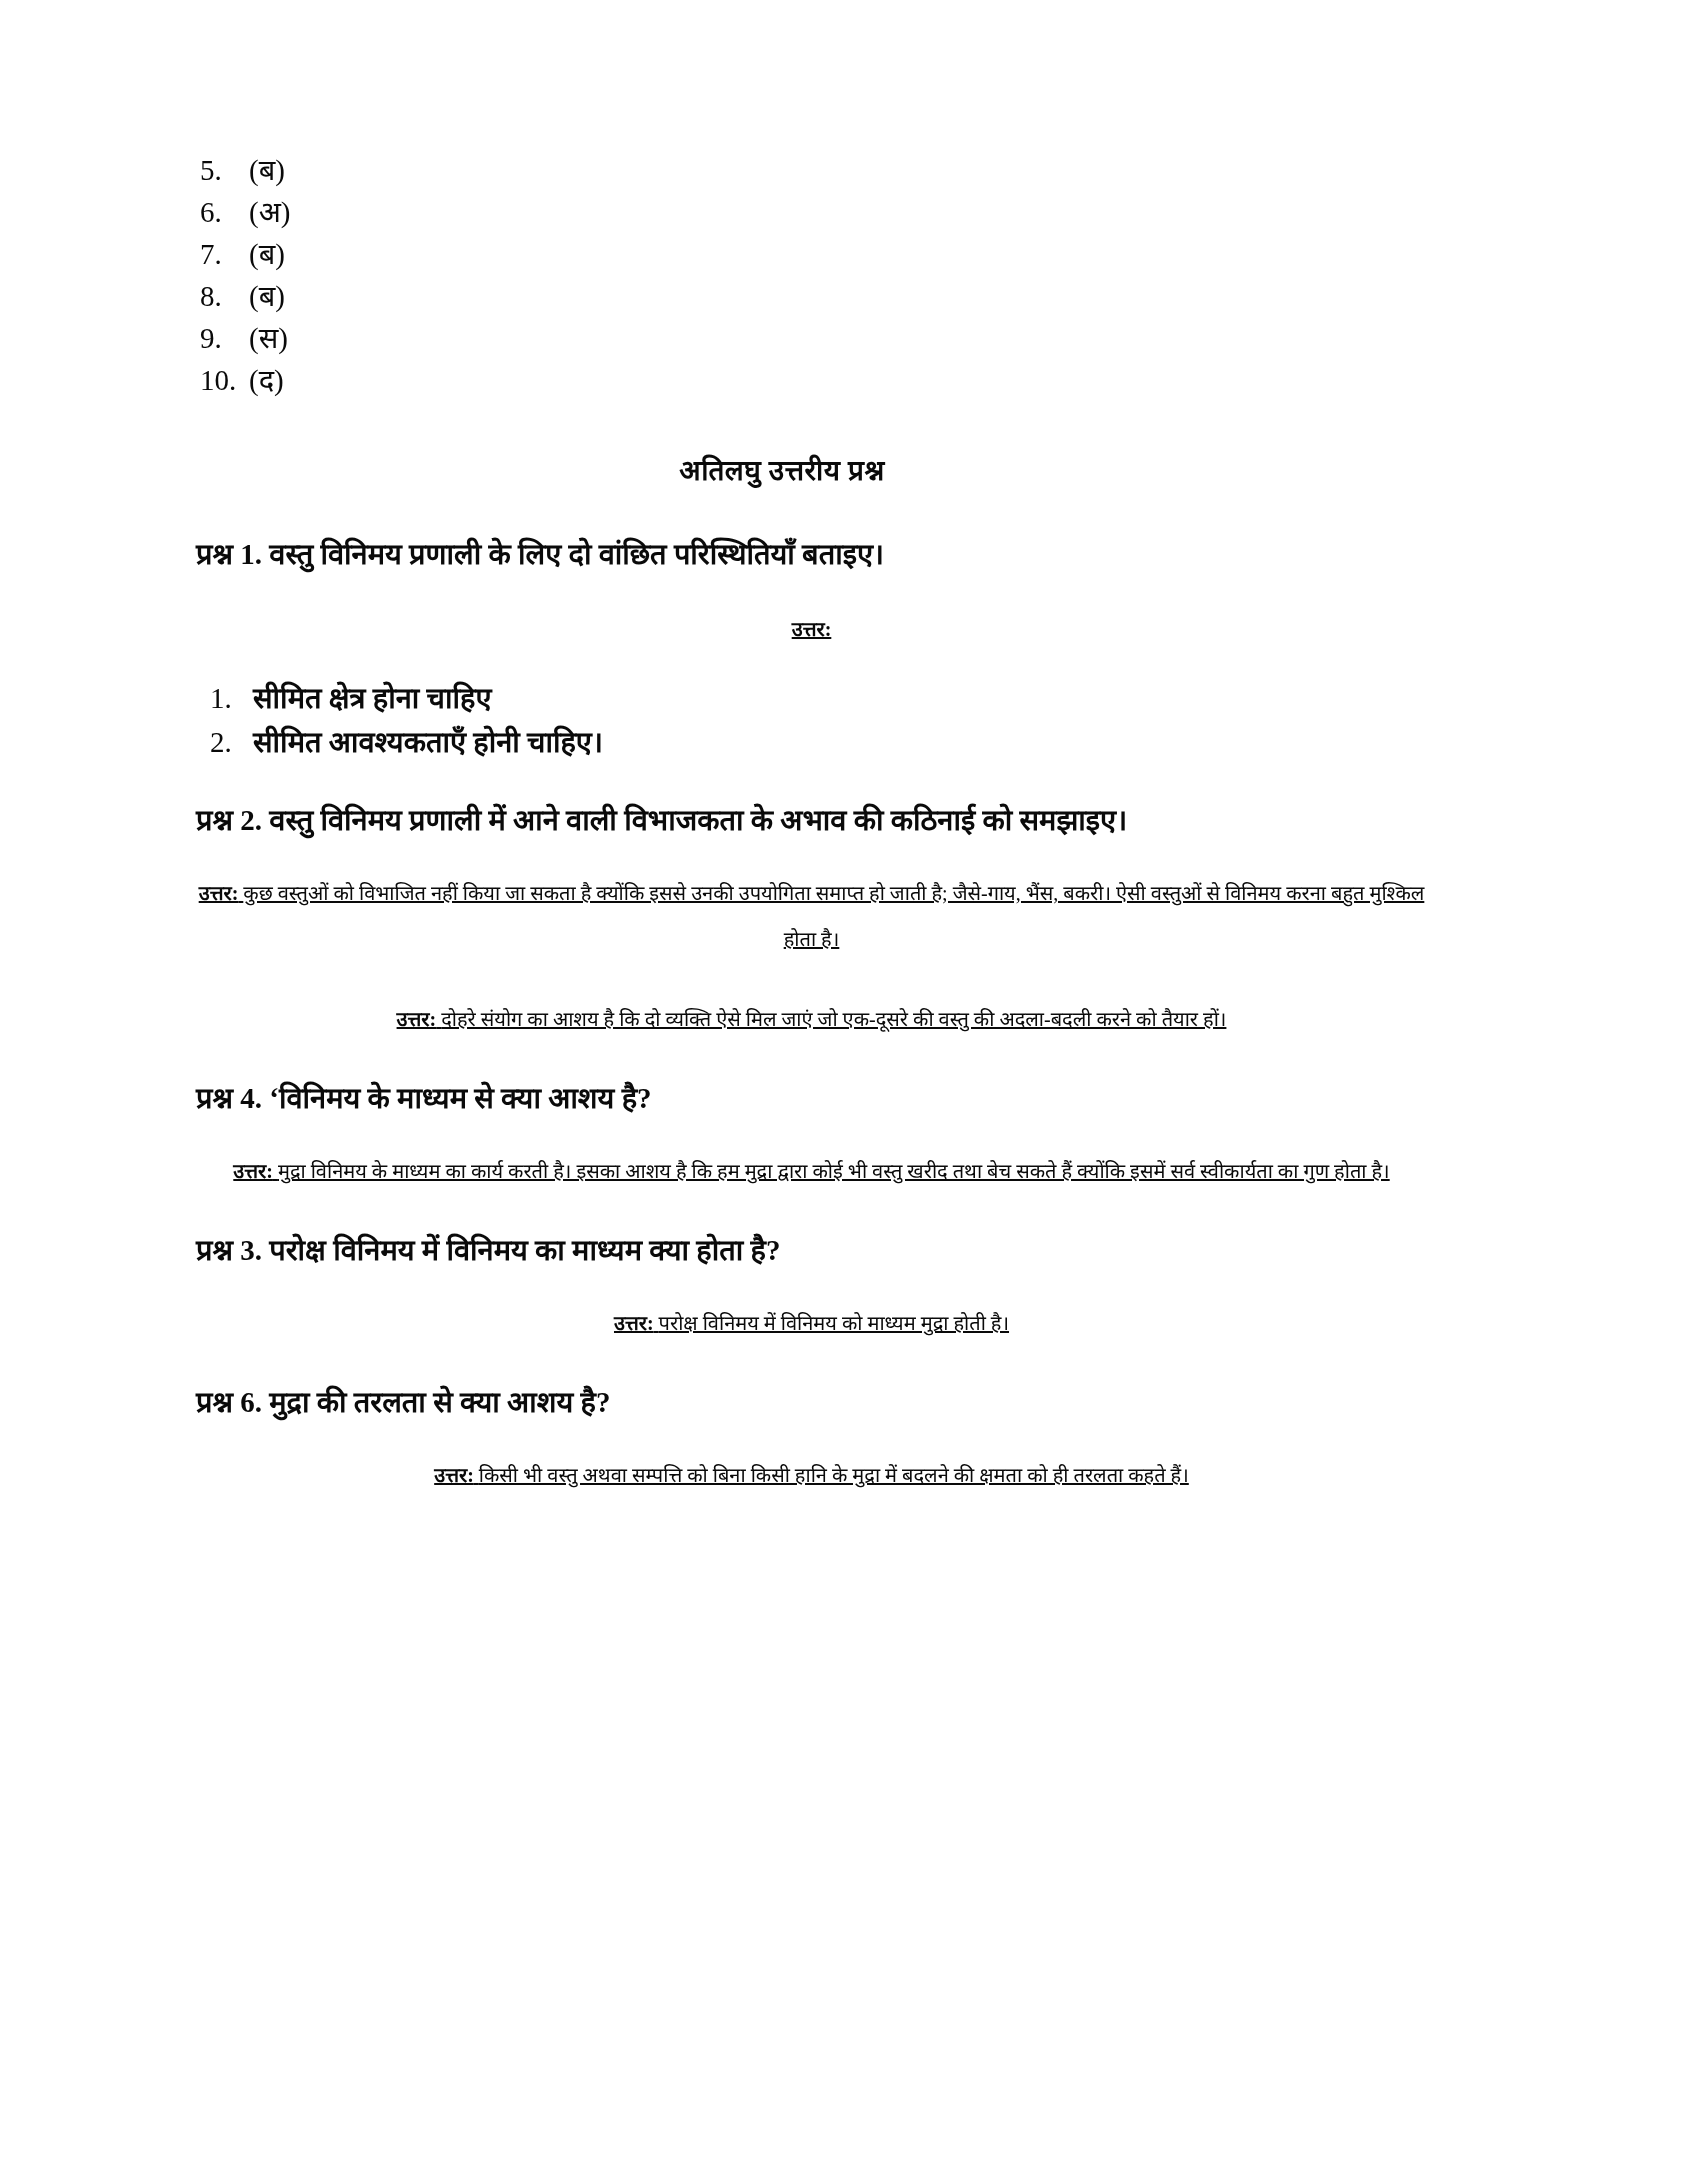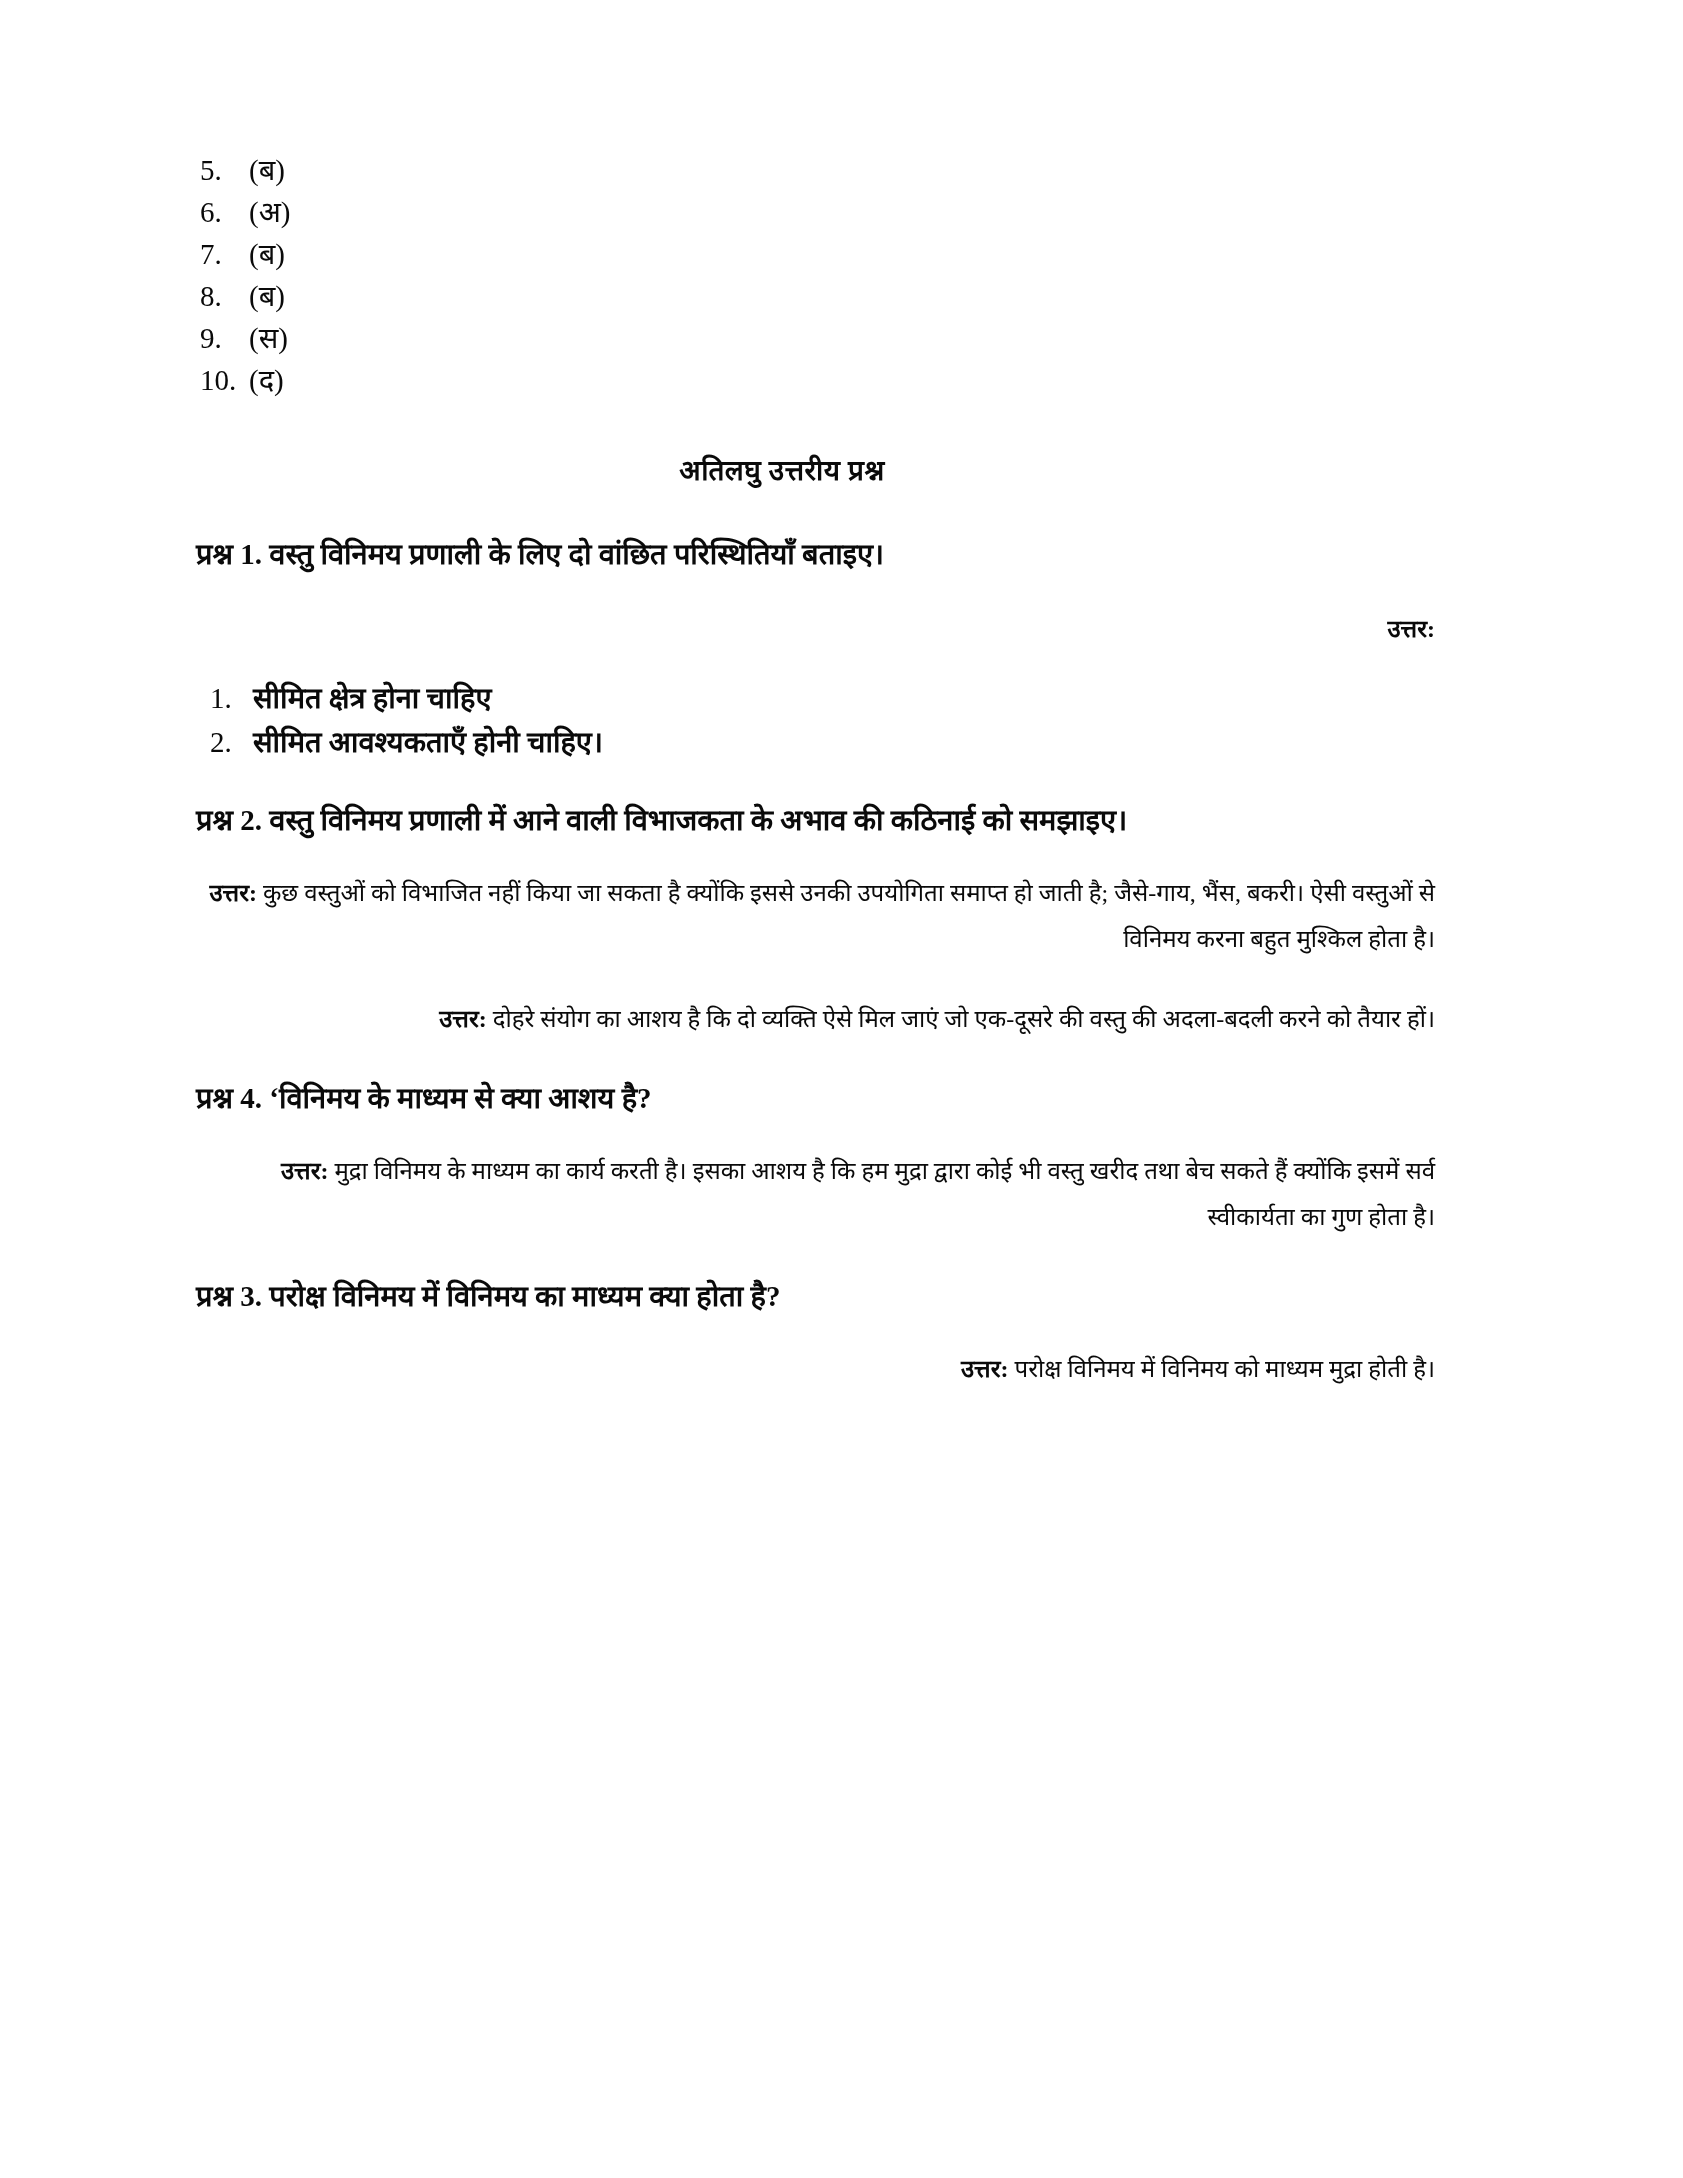--- a/index.html
+++ b/index.html
@@ -63,24 +63,25 @@
   .qa-block {
     margin-top: 34px;
   }
   .question {
     font-size: 29px;
     font-weight: bold;
     line-height: 44px;
     margin: 8px;
   }
   .answer {
-    font-size: 24px;
+    font-size: 20px;
     line-height: 46px;
     margin: 28px 0 0 0;
-    text-align: right;
+    text-align: center;
+    text-decoration: underline;
   }
   .answer .ans-label {
     font-weight: bold;
   }
   .answer .ans-text {
     font-weight: normal;
   }
   .answer.label-only {
     margin-top: 30px;
   }
@@ -184,15 +185,22 @@
   </div>
 
   <div class="qa-block">
     <p class="question">प्रश्न 3. परोक्ष विनिमय में विनिमय का माध्यम क्या होता है?</p>
     <p class="answer">
       <span class="ans-label">उत्तर:</span>
       <span class="ans-text">परोक्ष विनिमय में विनिमय को माध्यम मुद्रा होती है।</span>
     </p>
   </div>
 
+  <div class="qa-block">
+    <p class="question">प्रश्न 6. मुद्रा की तरलता से क्या आशय है?</p>
+    <p class="answer">
+      <span class="ans-label">उत्तर:</span>
+      <span class="ans-text">किसी भी वस्तु अथवा सम्पत्ति को बिना किसी हानि के मुद्रा में बदलने की क्षमता को ही तरलता कहते हैं।</span>
+    </p>
+  </div>
 
 </div>
 
 
 </body></html>

